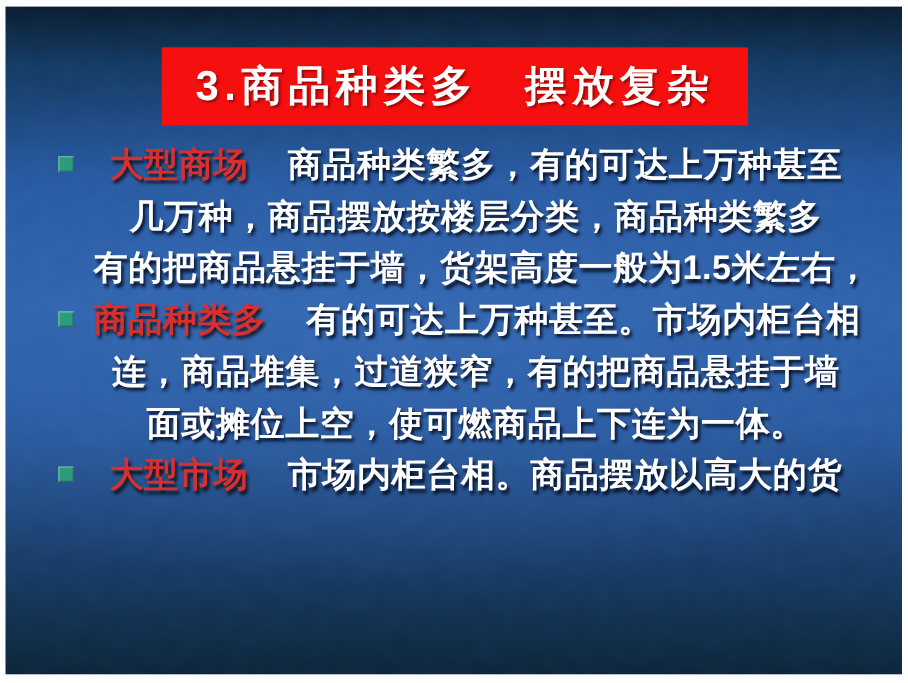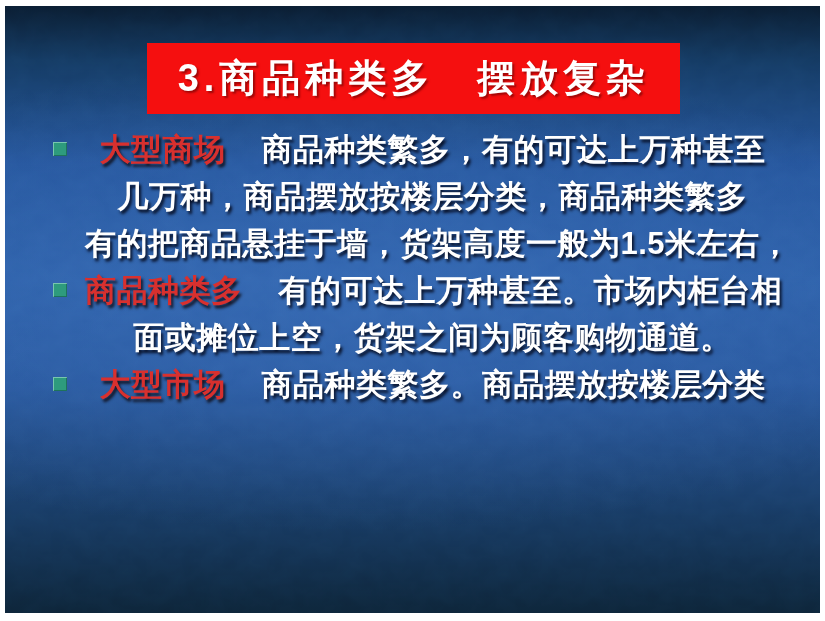--- a/index.html
+++ b/index.html
@@ -108,24 +108,25 @@
         <div class="bullet-text">
           <div class="bline"><span class="bt-header">大型商场</span><span class="bt-rest">商品种类繁多，有的可达上万种甚至</span></div>
           <div class="bline">几万种，商品摆放按楼层分类，商品种类繁多</div>
           <div class="bline">有的把商品悬挂于墙，货架高度一般为1.5米左右，</div>
         </div>
       </div>
       <div class="bullet-group">
         <span class="bullet-marker"></span>
         <div class="bullet-text">
           <div class="bline"><span class="bt-header">商品种类多</span><span class="bt-rest">有的可达上万种甚至。市场内柜台相</span></div>
-          <div class="bline">面或摊位上空，货架之间为顾客购物通道。</div>
+          <div class="bline">连，商品堆集，过道狭窄，有的把商品悬挂于墙</div>
+          <div class="bline">面或摊位上空，使可燃商品上下连为一体。</div>
         </div>
       </div>
       <div class="bullet-group">
         <span class="bullet-marker"></span>
         <div class="bullet-text">
-          <div class="bline"><span class="bt-header">大型市场</span><span class="bt-rest">商品种类繁多。商品摆放按楼层分类</span></div>
+          <div class="bline"><span class="bt-header">大型市场</span><span class="bt-rest">市场内柜台相。商品摆放以高大的货</span></div>
         </div>
       </div>
     </div>
 
 </div>
 
 </body></html>

